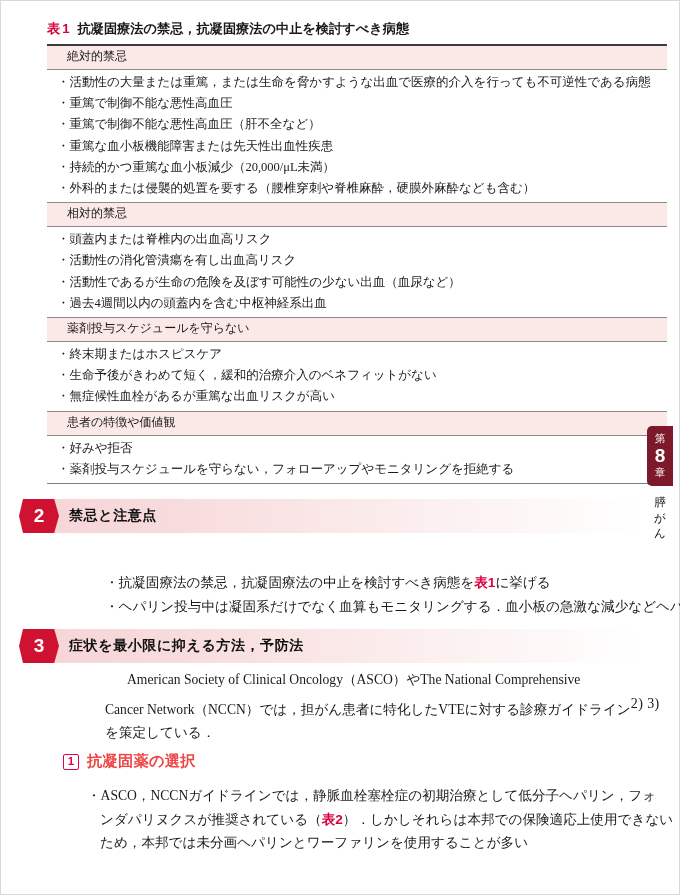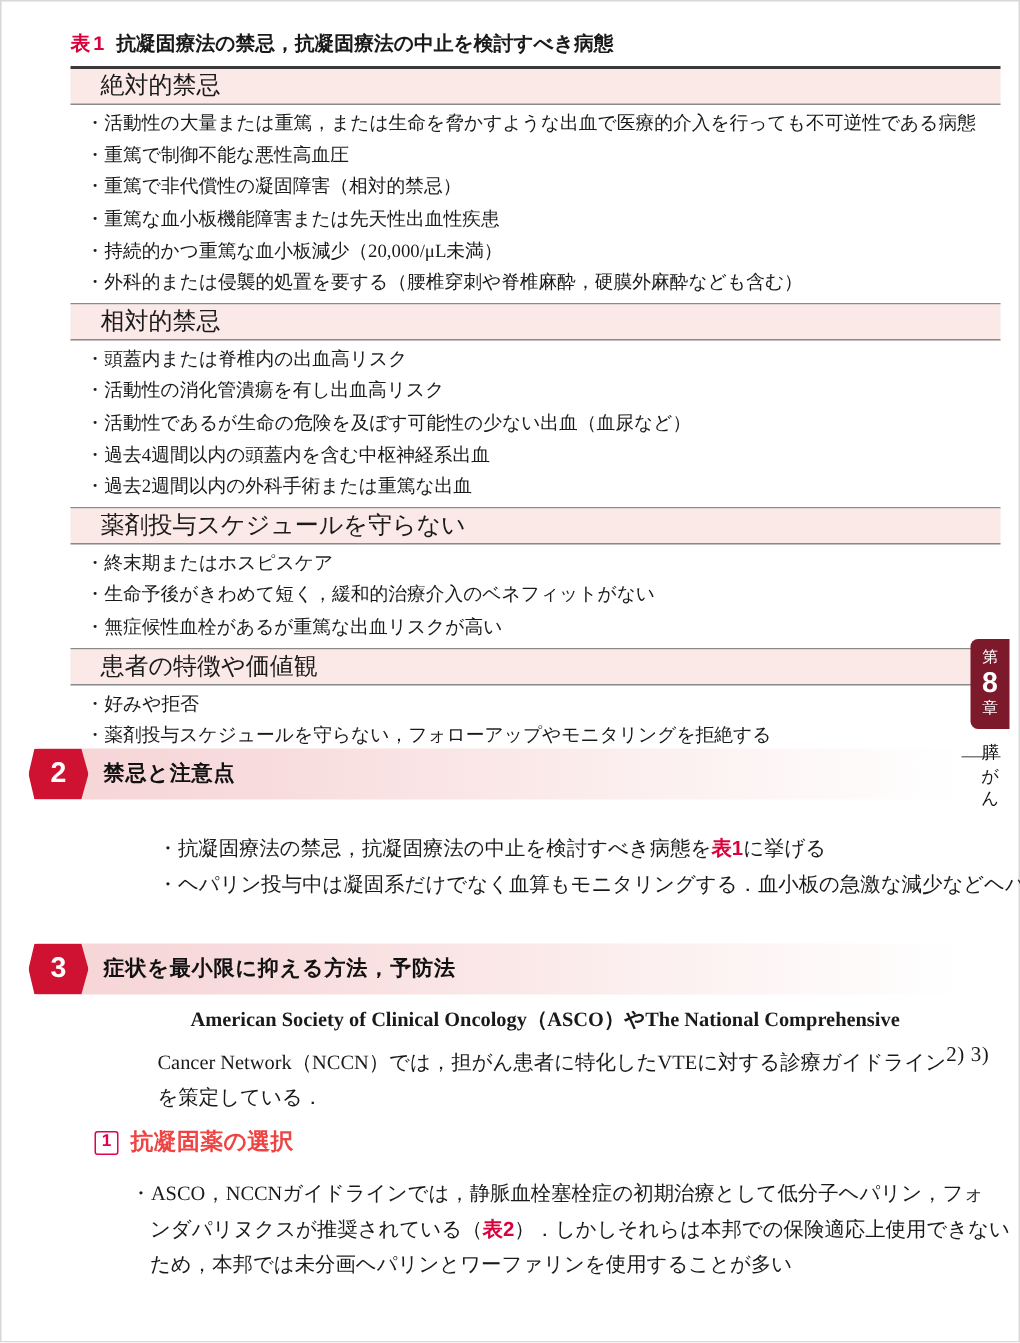--- a/index.html
+++ b/index.html
@@ -51,22 +51,22 @@
     color: #d9003c;
     font-weight: bold;
     margin-right: 8px;
   }
   .tbl {
     border-top: 2.2px solid #3a3a3a;
     border-bottom: 1.1px solid #7d7d7d;
   }
   .tbl-head {
     background: #fae9e7;
-    font-family: Liberation Serif, serif;
-    font-size: 16px;
+    font-family: Liberation Mono, monospace;
+    font-size: 12px;
     line-height: 21px;
     padding: 1px 0 1px 20px;
     color: #1a1a1a;
     border-bottom: 1.1px solid #8a8a8a;
   }
   .tbl-body {
     padding: 2px 0 3px 0;
   }
   .tbl-body.with-rule {
     border-bottom: 1.1px solid #8a8a8a;
@@ -227,33 +227,32 @@
     <div class="table-caption">
       <span class="tbl-no">表</span><span class="tbl-num">1</span><span>抗凝固療法の禁忌，抗凝固療法の中止を検討すべき病態</span>
     </div>
 
     <div class="tbl">
 
       <div class="tbl-head">絶対的禁忌</div>
       <div class="tbl-body with-rule">
         <div class="tbl-li">・活動性の大量または重篤，または生命を脅かすような出血で医療的介入を行っても不可逆性である病態</div>
         <div class="tbl-li">・重篤で制御不能な悪性高血圧</div>
-        <div class="tbl-li">・重篤で非代償性の凝固障害（相対的禁忌）</div>
+        <div class="tbl-li">・重篤で制御不能な悪性高血圧（肝不全など）</div>
         <div class="tbl-li">・重篤な血小板機能障害または先天性出血性疾患</div>
         <div class="tbl-li">・持続的かつ重篤な血小板減少（20,000/μL未満）</div>
         <div class="tbl-li">・外科的または侵襲的処置を要する（腰椎穿刺や脊椎麻酔，硬膜外麻酔なども含む）</div>
       </div>
 
       <div class="tbl-head">相対的禁忌</div>
       <div class="tbl-body with-rule">
         <div class="tbl-li">・頭蓋内または脊椎内の出血高リスク</div>
         <div class="tbl-li">・活動性の消化管潰瘍を有し出血高リスク</div>
         <div class="tbl-li">・活動性であるが生命の危険を及ぼす可能性の少ない出血（血尿など）</div>
         <div class="tbl-li">・過去4週間以内の頭蓋内を含む中枢神経系出血</div>
-        <div class="tbl-li">・過去2週間以内の外科手術または重篤な出血</div>
       </div>
 
       <div class="tbl-head">薬剤投与スケジュールを守らない</div>
       <div class="tbl-body with-rule">
         <div class="tbl-li">・終末期またはホスピスケア</div>
         <div class="tbl-li">・生命予後がきわめて短く，緩和的治療介入のベネフィットがない</div>
         <div class="tbl-li">・無症候性血栓があるが重篤な出血リスクが高い</div>
       </div>
 
       <div class="tbl-head">患者の特徴や価値観</div>
@@ -266,35 +265,35 @@
   </div>
 
   <div class="sec-head" style="top:498px;">
     <div class="sec-badge">
       <div class="hex"></div>
       <div class="num">2</div>
     </div>
     <div class="sec-title">禁忌と注意点</div>
   </div>
 
-  <div class="para" style="left:104px; top:553px; width:540px;">
+  <div class="para" style="left:104px; top:570px; width:540px;">
     <span class="ln"><span>・抗凝固療法の禁忌，抗凝固療法の中止を検討すべき病態を</span><span class="red-ref">表1</span><span>に挙げる</span></span>
     <span class="ln">・ヘパリン投与中は凝固系だけでなく血算もモニタリングする．血小板の急激な減少などヘパ</span>
   </div>
 
   <div class="sec-head" style="top:628px;">
     <div class="sec-badge">
       <div class="hex"></div>
       <div class="num">3</div>
     </div>
     <div class="sec-title">症状を最小限に抑える方法，予防法</div>
   </div>
 
   <div class="para" style="left:104px; top:667px; width:545px;">
-    <span class="ln" style="padding-left:22px;font-weight:bold;">American Society of Clinical Oncology（ASCO）やThe National Comprehensive</span>
+    <span class="ln" style="padding-left:22px;">American Society of Clinical Oncology（ASCO）やThe National Comprehensive</span>
     <span class="ln"><span>Cancer Network（NCCN）では，担がん患者に特化したVTEに対する診療ガイドライン</span><sup class="ref">2) 3)</sup></span>
     <span class="ln">を策定している．</span>
   </div>
 
   <div class="subsec" style="top:750px;">
     <div class="subsec-box">1</div>
     <div class="subsec-title">抗凝固薬の選択</div>
   </div>
 
   <div class="para" style="left:86px; top:783px; width:560px;">

